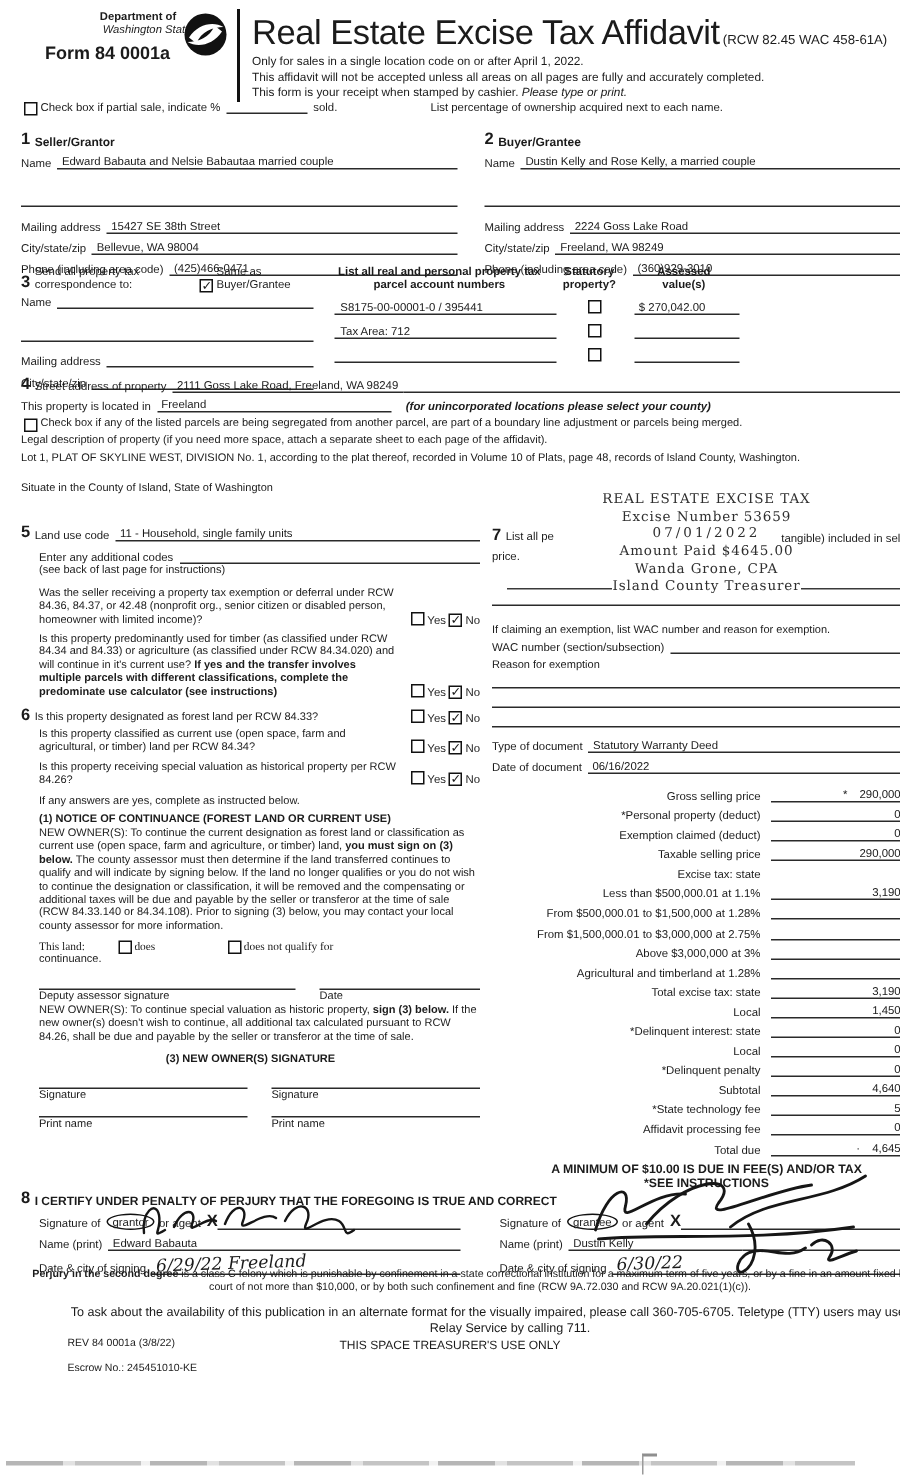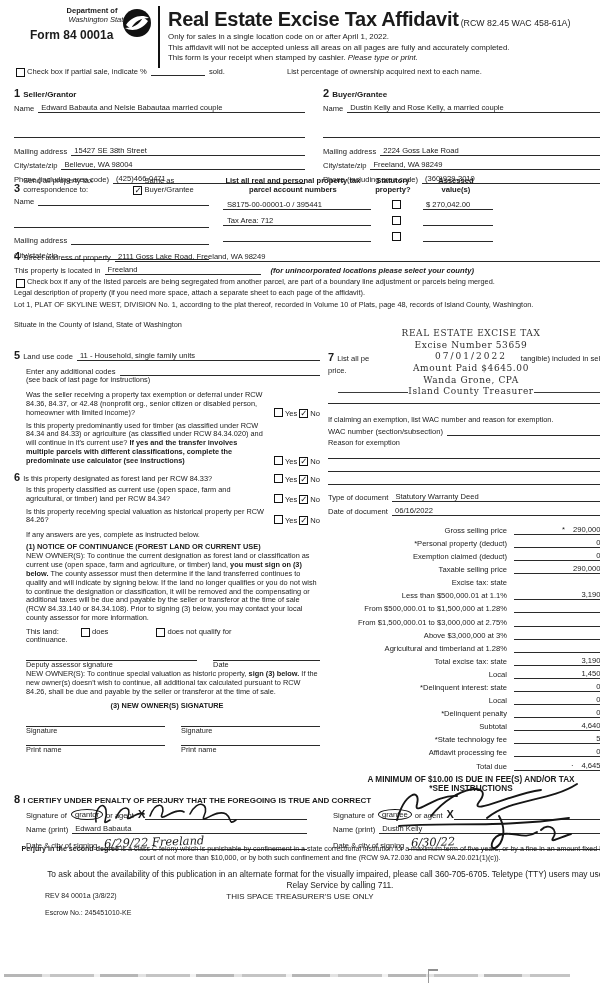--- a/index.html
+++ b/index.html
@@ -12,21 +12,21 @@
   
   .hdr{display:flex;align-items:stretch;padding:6px 10px 0 22px;}
   .hdr-left{width:122px;text-align:center;position:relative;}
   .dept-of{font-size:7.5px;font-weight:bold;margin-left:18px;}
   .rev{font-size:17px;font-weight:bold;letter-spacing:-0.5px;}
   .wa{font-size:7.5px;font-style:italic;margin-left:30px;}
   .formno{font-size:12px;font-weight:bold;margin-top:4px;text-align:left;margin-left:8px;}
   .logo{position:absolute;right:-8px;top:2px;}
   .hdr-div{border-left:2.5px solid #111;margin:0 8px 0 14px;height:62px;}
   .hdr-right{flex:1;padding-top:2px;}
-  .title{font-size:20px;font-weight:bold;letter-spacing:-0.3px;}
+  .title{font-size:23px;font-weight:normal;letter-spacing:-0.3px;}
   .rcw{font-size:8.8px;}
   .note{font-size:7.9px;margin-top:1px;line-height:1.22;}
   
   .fr{display:flex;align-items:flex-end;}
   .lbl{white-space:nowrap;padding-right:4px;}
   .uv{border-bottom:1px solid #2a2a2a;padding:0 3px;white-space:nowrap;}
   .grow{flex:1;}
   .fl{flex:1;border-bottom:1px solid #2a2a2a;min-height:8px;}
   .cb{display:inline-block;width:7px;height:7px;border:1px solid #111;margin:0 2px -1px 2px;
       line-height:6px;font-size:8.5px;text-align:center;overflow:visible;}
@@ -288,21 +288,21 @@
         <div class="yn"><span class="cb"></span><span>Yes</span><span class="cb">✓</span><span>No</span></div>
       </div>
 
       <div class="para mt6" style="padding-left:12px;">If any answers are yes, complete as instructed below.</div>
 
       <div class="para b mt3" style="padding-left:12px;">(1) NOTICE OF CONTINUANCE (FOREST LAND OR CURRENT USE)</div>
       <div class="para" style="padding-left:12px;">
         <span>NEW OWNER(S): To continue the current designation as forest land or classification as current use (open space, farm and agriculture, or timber) land, </span><b>you must sign on (3) below.</b><span> The county assessor must then determine if the land transferred continues to qualify and will indicate by signing below. If the land no longer qualifies or you do not wish to continue the designation or classification, it will be removed and the compensating or additional taxes will be due and payable by the seller or transferor at the time of sale (RCW 84.33.140 or 84.34.108). Prior to signing (3) below, you may contact your local county assessor for more information.</span>
       </div>
 
-      <div class="fr mt4" style="padding-left:12px;">
+      <div class="fr mt4" style="padding-left:12px;font-family:Liberation Serif, serif;">
         <span>This land:</span>
         <span class="cb" style="margin-left:22px;"></span>
         <span>does</span>
         <span class="cb" style="margin-left:48px;"></span>
         <span>does not qualify for</span>
       </div>
       <div class="para" style="padding-left:12px;">continuance.</div>
 
       <div style="display:flex;gap:16px;padding-left:12px;margin-top:14px;">
         <div style="flex:1.6;">

